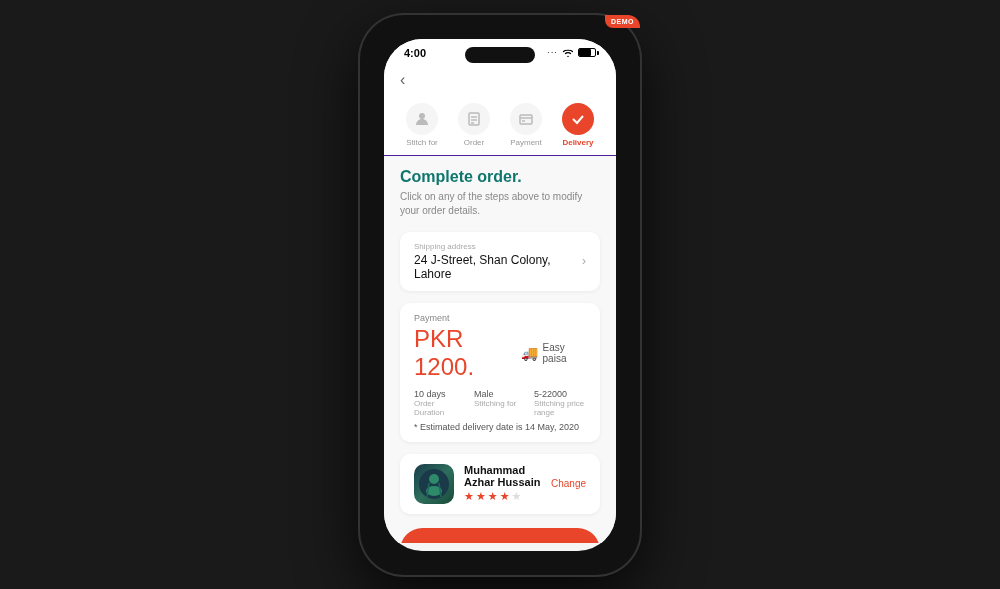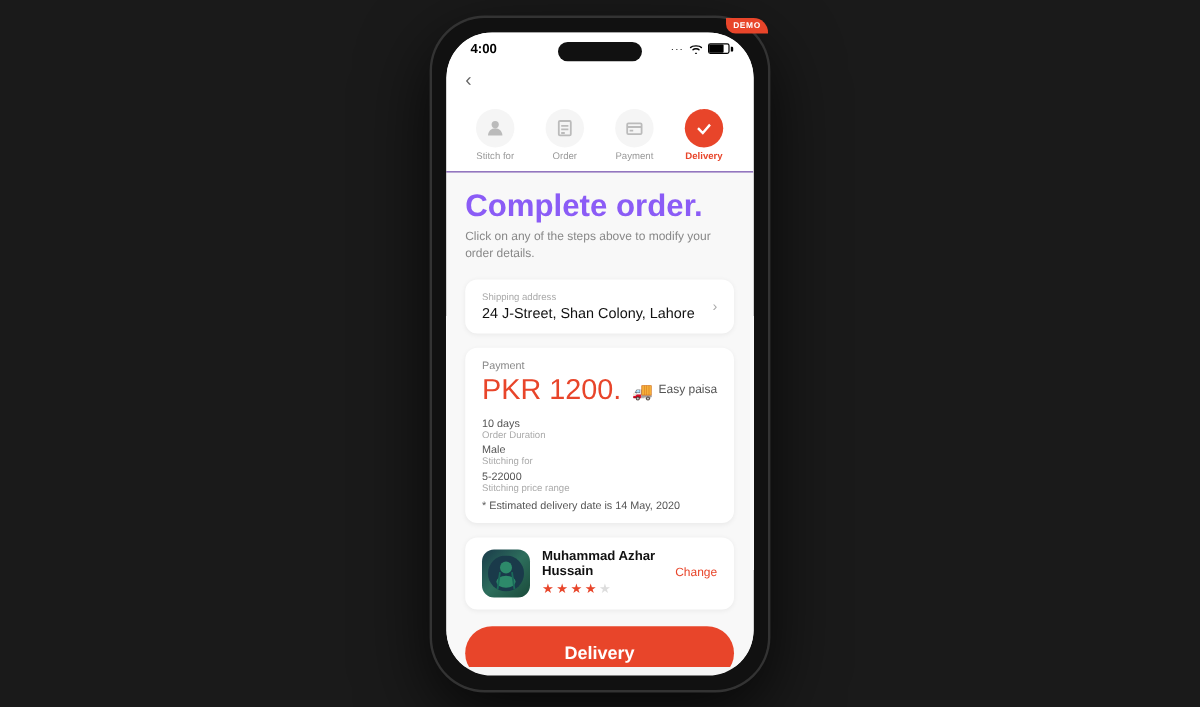--- a/index.html
+++ b/index.html
@@ -12,21 +12,21 @@
       height: 589px;
       font-family: -apple-system, BlinkMacSystemFont, 'Segoe UI', sans-serif;
       overflow: hidden;
     }
 
     .phone-outer {
       width: 280px;
       height: 560px;
       background: #111;
       border-radius: 44px;
-      padding: 12px;
+      padding: 24px;
       box-shadow: 0 0 0 2px #333, 0 20px 60px rgba(0,0,0,0.8);
       position: relative;
     }
 
     .demo-badge {
       position: absolute;
       top: 0;
       right: 0;
       background: #e8452a;
       color: white;
@@ -177,23 +177,23 @@
       color: #e8452a;
       font-weight: 600;
     }
 
     .main-content {
       padding: 12px 16px;
       background: #f8f8f8;
     }
 
     .page-title {
-      font-size: 26px;
+      font-size: 16px;
       font-weight: 800;
-      color: #8b5cf6;
+      color: #0f766e;
       margin-bottom: 4px;
     }
 
     .page-subtitle {
       font-size: 10px;
       color: #888;
       line-height: 1.4;
       margin-bottom: 14px;
     }
 
@@ -262,21 +262,21 @@
     }
 
     .easy-paisa-label {
       font-size: 10px;
       color: #555;
     }
 
     .order-details {
       margin-top: 8px;
       display: grid;
-      grid-template-columns: 1fr;
+      grid-template-columns: 1fr 1fr 1fr;
       gap: 3px 8px;
     }
 
     .detail-item {
       display: flex;
       flex-direction: column;
     }
 
     .detail-key {
       font-size: 8px;

